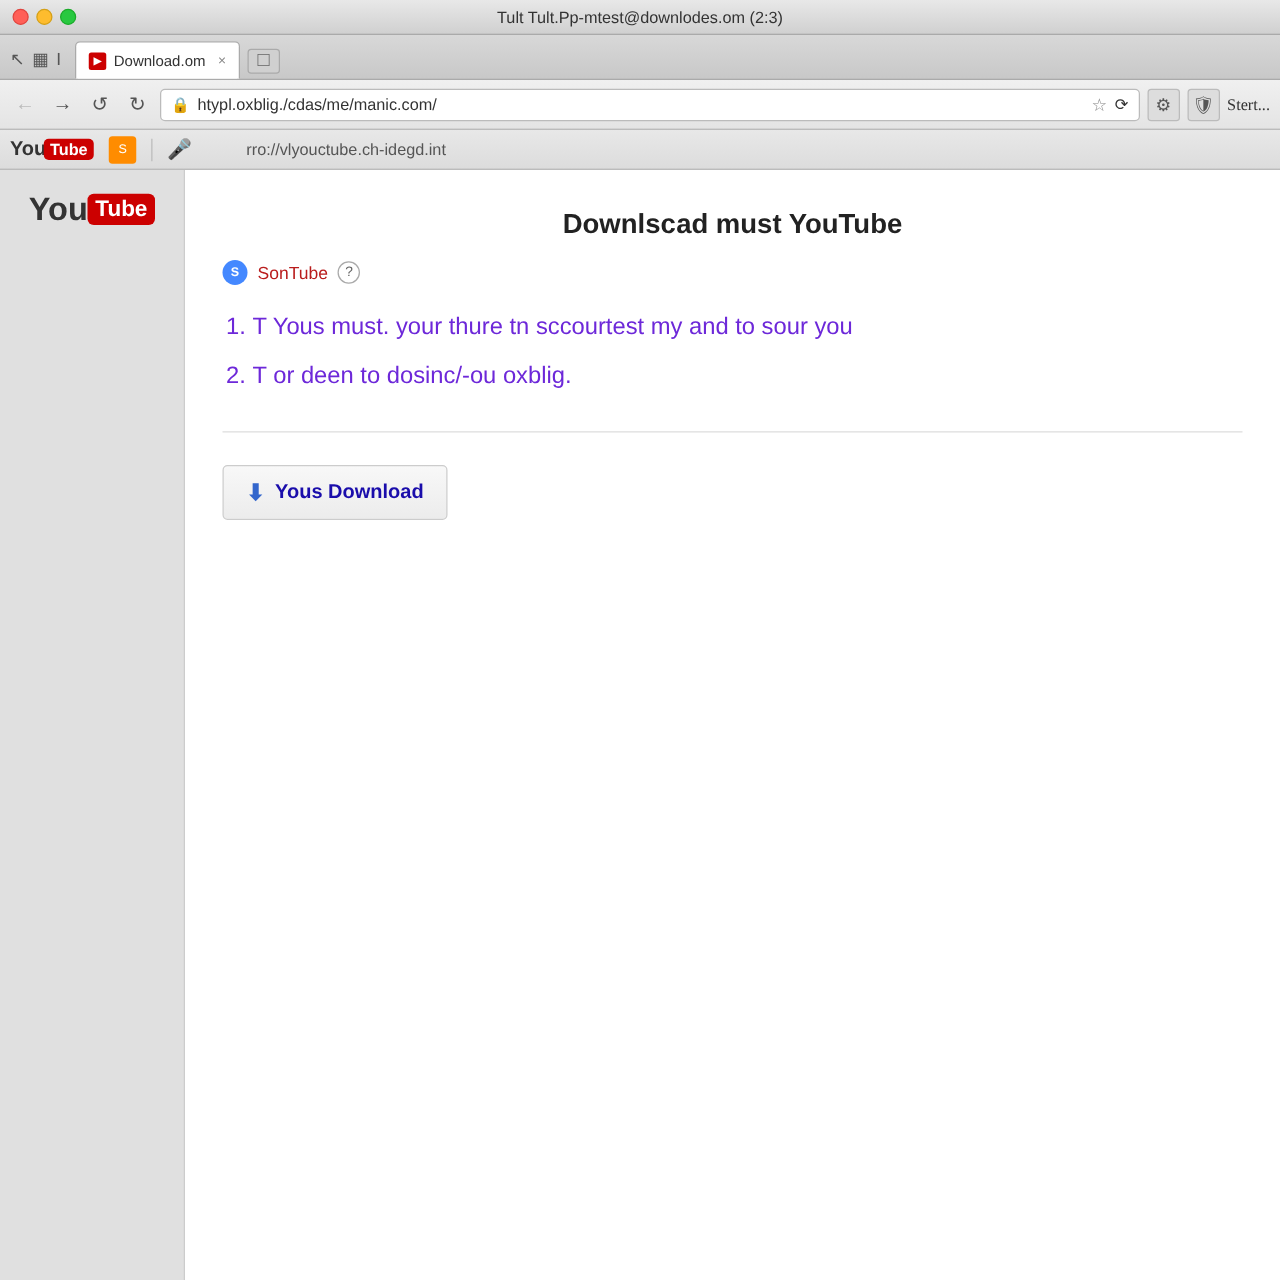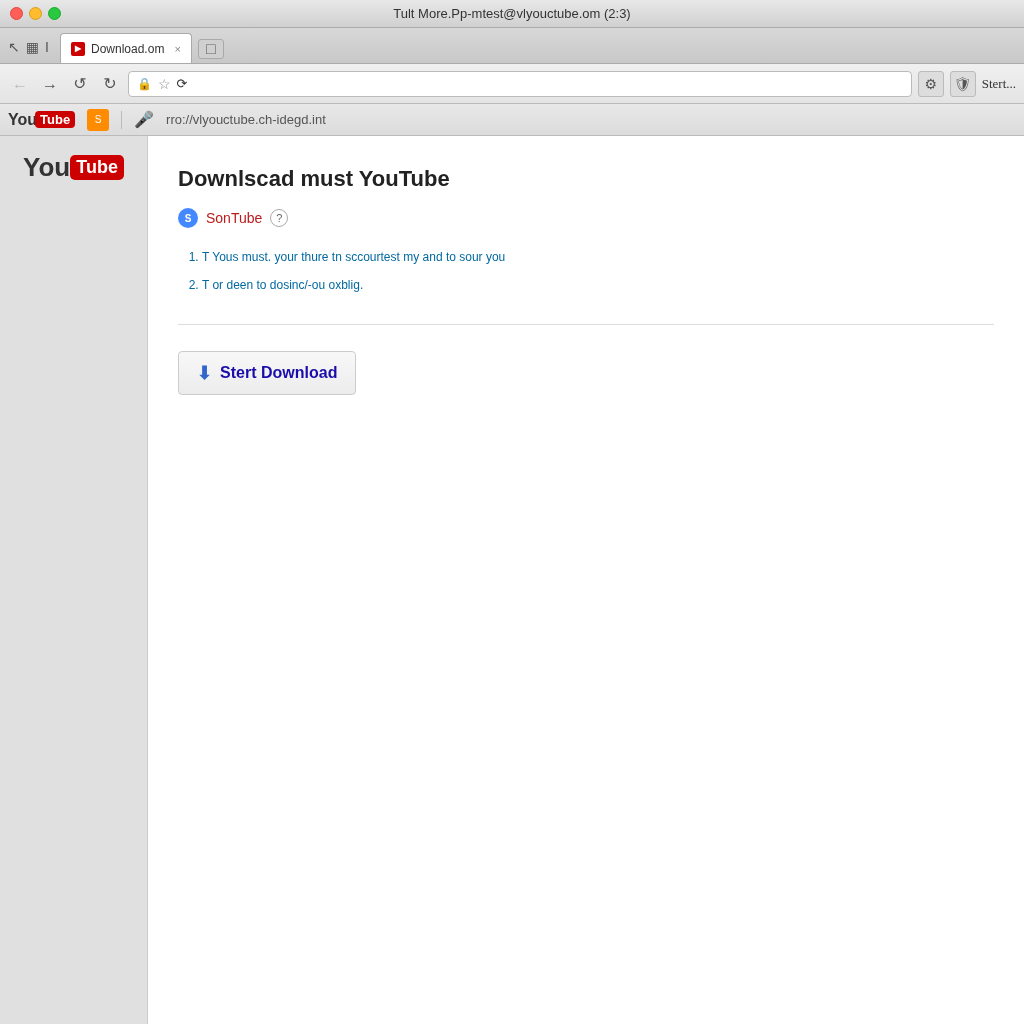--- a/index.html
+++ b/index.html
@@ -204,20 +204,21 @@
       height: 18px;
       background: #bbb;
     }
     .bookmark-icon-btn {
       font-size: 16px;
       color: #555;
     }
     .bookmark-url {
       font-size: 13px;
       color: #555;
+      margin-left: 31px;
     }
 
     
     .browser-content {
       display: flex;
       height: calc(1024px - 28px - 36px - 40px - 32px);
       background: #e8e8e8;
     }
 
     
@@ -255,20 +256,21 @@
       background: white;
       padding: 30px 30px;
       overflow-y: auto;
     }
 
     .page-title {
       font-size: 22px;
       font-weight: bold;
       color: #222;
       margin-bottom: 16px;
+      text-align: center;
     }
 
     .sontube-row {
       display: flex;
       align-items: center;
       gap: 8px;
       margin-bottom: 20px;
     }
     .sontube-icon {
       width: 20px;
@@ -298,22 +300,22 @@
       font-size: 11px;
       cursor: pointer;
     }
 
     .instructions-list {
       list-style: decimal;
       padding-left: 24px;
       margin-bottom: 30px;
     }
     .instructions-list li {
-      font-size: 12px;
-      color: #0369a1;
+      font-size: 19px;
+      color: #6d28d9;
       margin-bottom: 10px;
       line-height: 1.5;
     }
 
     .divider {
       height: 1px;
       background: #ddd;
       margin-bottom: 26px;
     }
 
@@ -338,21 +340,21 @@
   </style>
 </head>
 <body>
 
 <div class="title-bar">
   <div class="traffic-lights">
     <div class="traffic-light close"></div>
     <div class="traffic-light minimize"></div>
     <div class="traffic-light maximize"></div>
   </div>
-  <span class="title-bar-text">Tult More.Pp-mtest@vlyouctube.om (2:3)</span>
+  <span class="title-bar-text">Tult Tult.Pp-mtest@downlodes.om (2:3)</span>
 </div>
 
 <div class="tab-bar">
   <div class="tab-tools">
     <span>↖</span>
     <span>▦</span>
     <span>I</span>
   </div>
   <div class="tab">
     <div class="tab-favicon">▶</div>
@@ -372,20 +374,21 @@
     <span>→</span>
   </div>
   <div class="nav-btn">
     <span>↺</span>
   </div>
   <div class="nav-btn">
     <span>↻</span>
   </div>
   <div class="address-bar">
     <span class="lock-icon">🔒</span>
+    <span class="address-text">htypl.oxblig./cdas/me/manic.com/</span>
     <span class="star-btn">☆</span>
     <span>⟳</span>
   </div>
   <div class="nav-actions">
     <div class="nav-action-btn">
       <span>⚙</span>
     </div>
     <div class="nav-action-btn">
       <span>🛡</span>
     </div>
@@ -430,16 +433,16 @@
 
     <ol class="instructions-list">
       <li>T Yous must. your thure tn sccourtest my and to sour you</li>
       <li>T or deen to dosinc/-ou oxblig.</li>
     </ol>
 
     <div class="divider"></div>
 
     <button class="step-download-btn">
       <span class="download-arrow">⬇</span>
-      <span>Stert Download</span>
+      <span>Yous Download</span>
     </button>
   </div>
 </div>
 
 </body></html>

